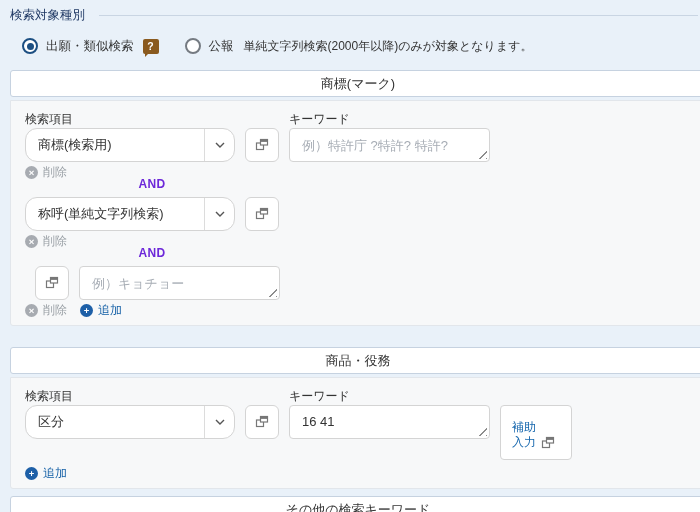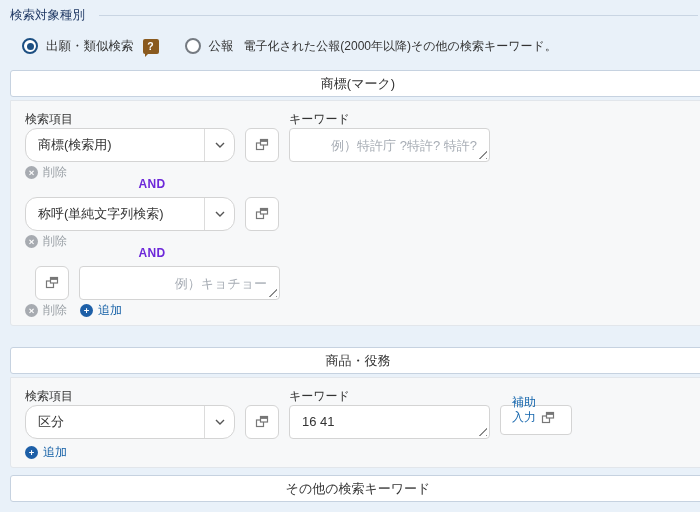--- a/index.html
+++ b/index.html
@@ -53,42 +53,42 @@
   .sel-caret { width: 30px; align-self: stretch; display: flex; align-items: center; justify-content: center;
     border-left: 1px solid #dcdcdc; }
 
   .icon-btn { width: 34px; height: 34px; margin-left: 10px; background: #fff; border: 1px solid #d4d4d4;
     border-radius: 6px; display: flex; align-items: center; justify-content: center; cursor: pointer; }
 
   .ta-wrap { position: relative; margin-left: 10px; }
   .ta-wrap textarea { display: block; height: 34px; border: 1px solid #d4d4d4; border-radius: 4px;
     padding: 8px 12px 6px; font-size: 13px; color: #333; resize: none; background: #fff;
     font-family: "Liberation Sans", sans-serif; width: 100%; }
-  .ta-1 { width: 407px; text-align: right; }
+  .ta-1 { width: 407px; }
   .ta-2 { width: 340px; }
   textarea::placeholder { color: #a6acb4; }
   .grip { position: absolute; right: 3px; bottom: 3px; width: 9px; height: 9px; cursor: nwse-resize;
     background: repeating-linear-gradient(135deg, transparent 0 2px, #8d8d8d 2px 3px, transparent 3px 5px);
     clip-path: polygon(100% 0, 100% 100%, 0 100%); }
 
   .meta-row { margin-top: 4px; height: 13px; display: flex; align-items: center; font-size: 12px; }
   .link { display: flex; align-items: center; cursor: pointer; background: none; border: none;
     font-family: inherit; font-size: 12px; padding: 0; }
   .link .dot { width: 13px; height: 13px; border-radius: 50%; color: #fff; font-size: 9.5px;
     line-height: 13px; text-align: center; margin-right: 5px; font-weight: 700; flex: 0 0 auto; }
   .del { color: #9aa0a6; }
   .del .dot { background: #a7abb1; }
   .add { color: #135fa6; }
   .add .dot { background: #1d5fa7; }
   .ml { margin-left: 13px; }
 
   .and-row { width: 254px; text-align: center; font-size: 12px; font-weight: 700; color: #6d28d9;
     margin-top: -2px; height: 14px; letter-spacing: 0.3px; }
 
-  .aux-btn { margin-left: 10px; width: 72px; height: 30px; background: #fff; border: 1px solid #d4d4d4;
+  .aux-btn { margin-left: 10px; width: 72px; height: 55px; background: #fff; border: 1px solid #d4d4d4;
     border-radius: 4px; display: flex; align-items: flex-end; padding: 6px 6px 8px 10px; cursor: pointer; }
   .aux-label { width: 26px; font-size: 12px; line-height: 1.3; color: #1566ad; word-break: break-all;
     text-align: center; font-family: inherit; }
   .aux-btn svg { margin-left: 4px; margin-bottom: 1px; flex: 0 0 auto; }
 </style>
 </head>
 <body>
 
 <div class="page">
 
@@ -96,21 +96,21 @@
     <span class="top-title">検索対象種別</span>
     <span class="top-rule"></span>
   </div>
 
   <div class="radio-row">
     <span class="radio selected"></span>
     <span class="radio-label">出願・類似検索</span>
     <span class="help-badge">?</span>
     <span class="radio radio-gap"></span>
     <span class="radio-label">公報</span>
-    <span class="radio-note">電子化された公報(2000年以降)その他の検索キーワード。</span>
+    <span class="radio-note">単純文字列検索(2000年以降)のみが対象となります。</span>
   </div>
 
   <div class="section sec1">
     <div class="section-header">商標(マーク)</div>
     <div class="section-body">
 
       <div class="col-labels">
         <span class="col-label-1">検索項目</span>
         <span>キーワード</span>
       </div>

